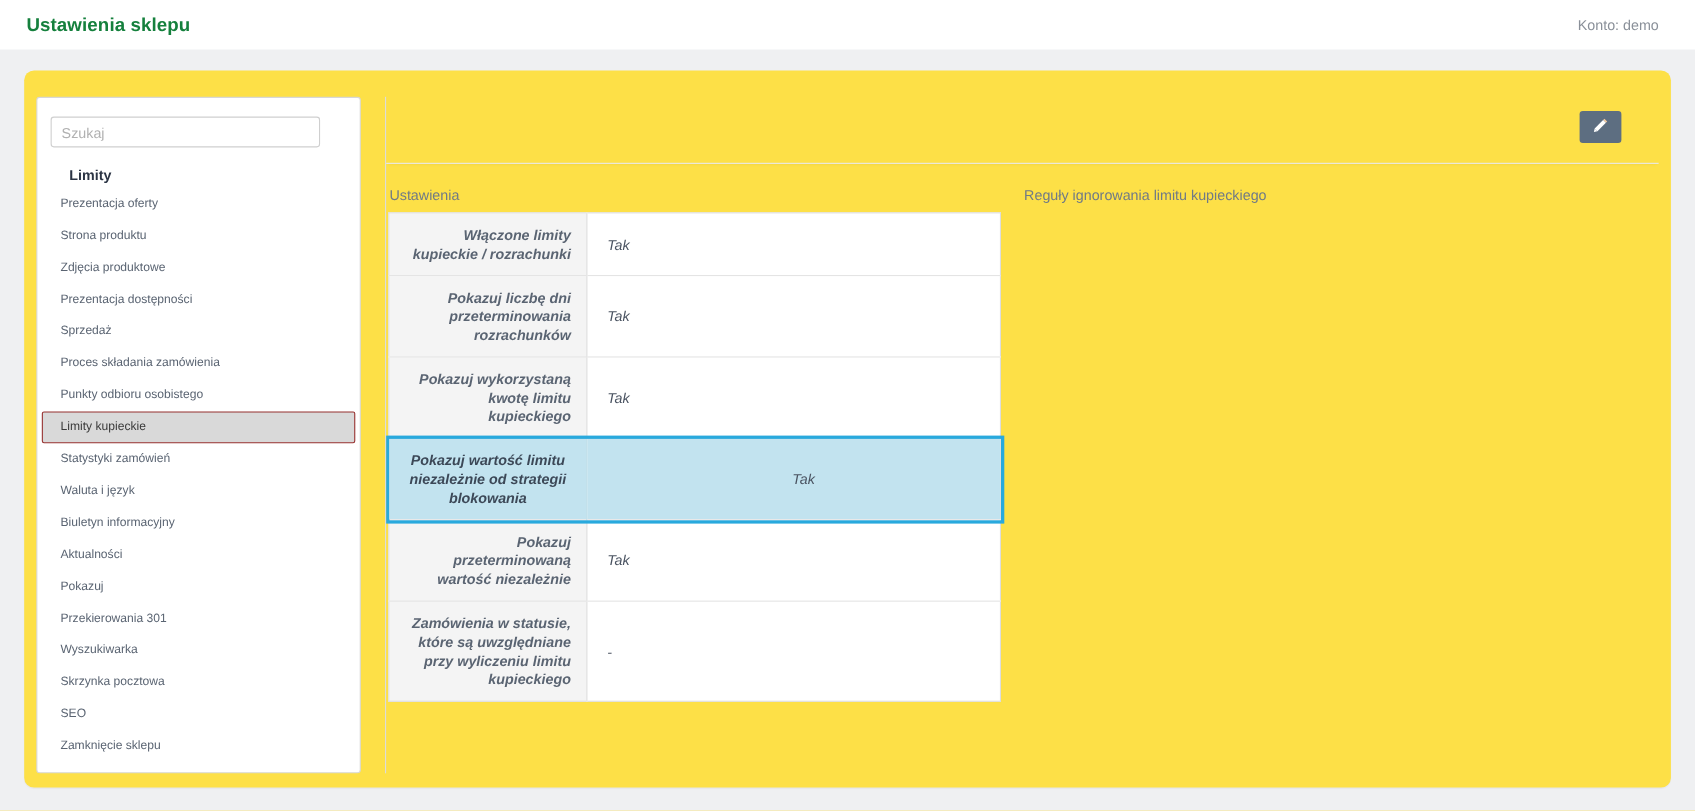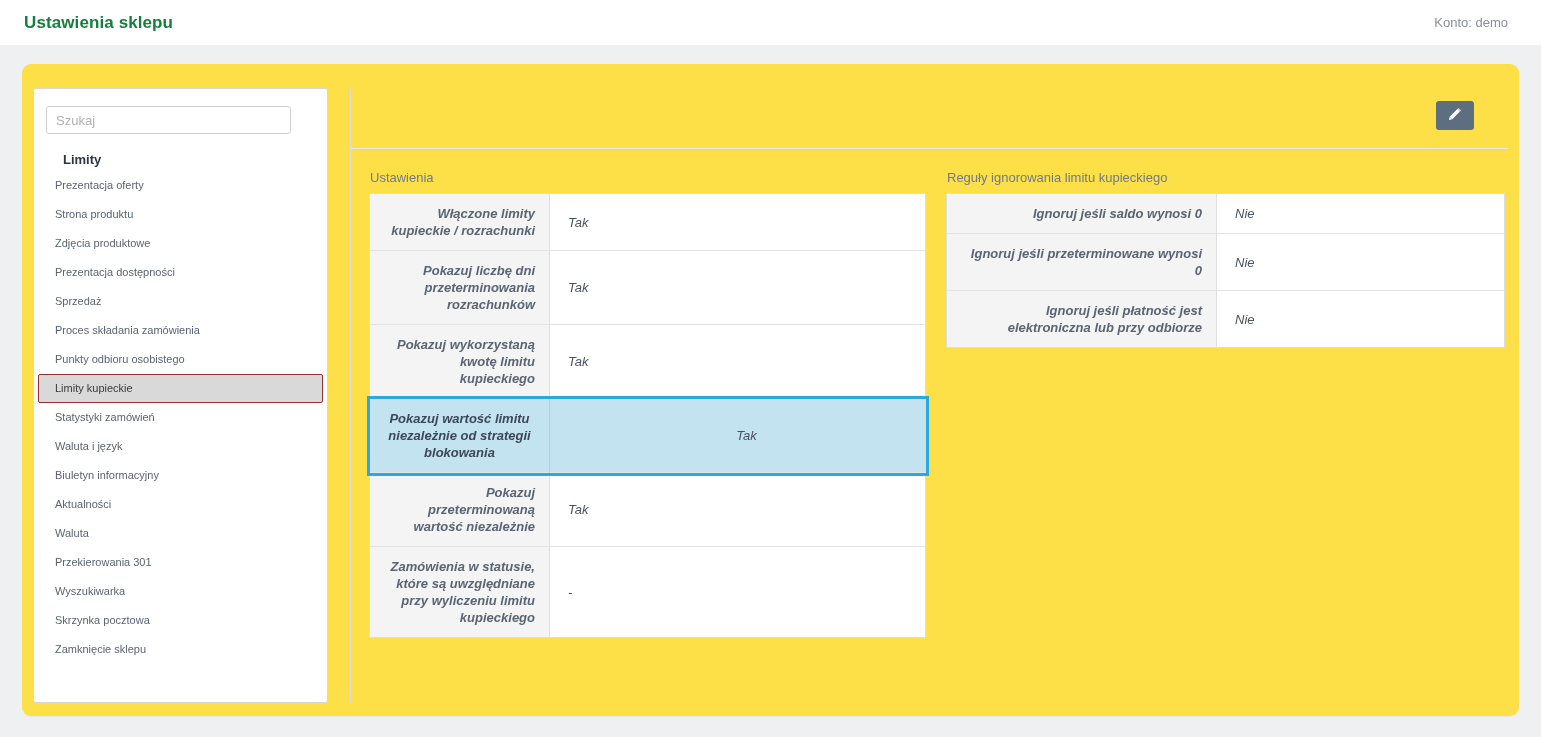--- a/index.html
+++ b/index.html
@@ -128,21 +128,21 @@
     display: flex; align-items: center; justify-content: center;
     padding: 0;
   }
 
   
   .tables {
     display: flex;
     padding: 21px 0 0 0;
   }
   .table-block { }
-  .table-left  { margin-left: 18px; width: 557px; }
+  .table-left  { margin-left: 2px; width: 557px; }
   .table-right { margin-left: 20px; width: 559px; }
 
   .table-caption {
     font-size: 13px;
     color: #707a86;
     margin-bottom: 8px;
     padding-left: 1px;
   }
 
   table.kv {
@@ -217,24 +217,25 @@
           <div class="nav-item">Zdjęcia produktowe</div>
           <div class="nav-item">Prezentacja dostępności</div>
           <div class="nav-item">Sprzedaż</div>
           <div class="nav-item">Proces składania zamówienia</div>
           <div class="nav-item">Punkty odbioru osobistego</div>
           <div class="nav-item selected">Limity kupieckie</div>
           <div class="nav-item">Statystyki zamówień</div>
           <div class="nav-item">Waluta i język</div>
           <div class="nav-item">Biuletyn informacyjny</div>
           <div class="nav-item">Aktualności</div>
-          <div class="nav-item">Waluta</div>
+          <div class="nav-item">Pokazuj</div>
           <div class="nav-item">Przekierowania 301</div>
           <div class="nav-item">Wyszukiwarka</div>
           <div class="nav-item">Skrzynka pocztowa</div>
+          <div class="nav-item">SEO</div>
           <div class="nav-item">Zamknięcie sklepu</div>
         </div>
     </div>
   </div>
 
   <div class="v-divider"></div>
 
   <div class="content">
 
     <div class="content-toolbar">
@@ -278,33 +279,17 @@
               <tr>
                 <td class="k">Zamówienia w statusie, które są uwzględniane przy wyliczeniu limitu kupieckiego</td>
                 <td class="v">-</td>
               </tr>
             </tbody>
         </table>
       </div>
 
       <div class="table-block table-right">
         <div class="table-caption">Reguły ignorowania limitu kupieckiego</div>
-        <table class="kv right">
-          <tbody id="rules-rows">
-              <tr>
-                <td class="k">Ignoruj jeśli saldo wynosi 0</td>
-                <td class="v">Nie</td>
-              </tr>
-              <tr>
-                <td class="k">Ignoruj jeśli przeterminowane wynosi 0</td>
-                <td class="v">Nie</td>
-              </tr>
-              <tr>
-                <td class="k">Ignoruj jeśli płatność jest elektroniczna lub przy odbiorze</td>
-                <td class="v">Nie</td>
-              </tr>
-            </tbody>
-        </table>
       </div>
 
     </div>
   </div>
 </div>
 
 </body></html>

